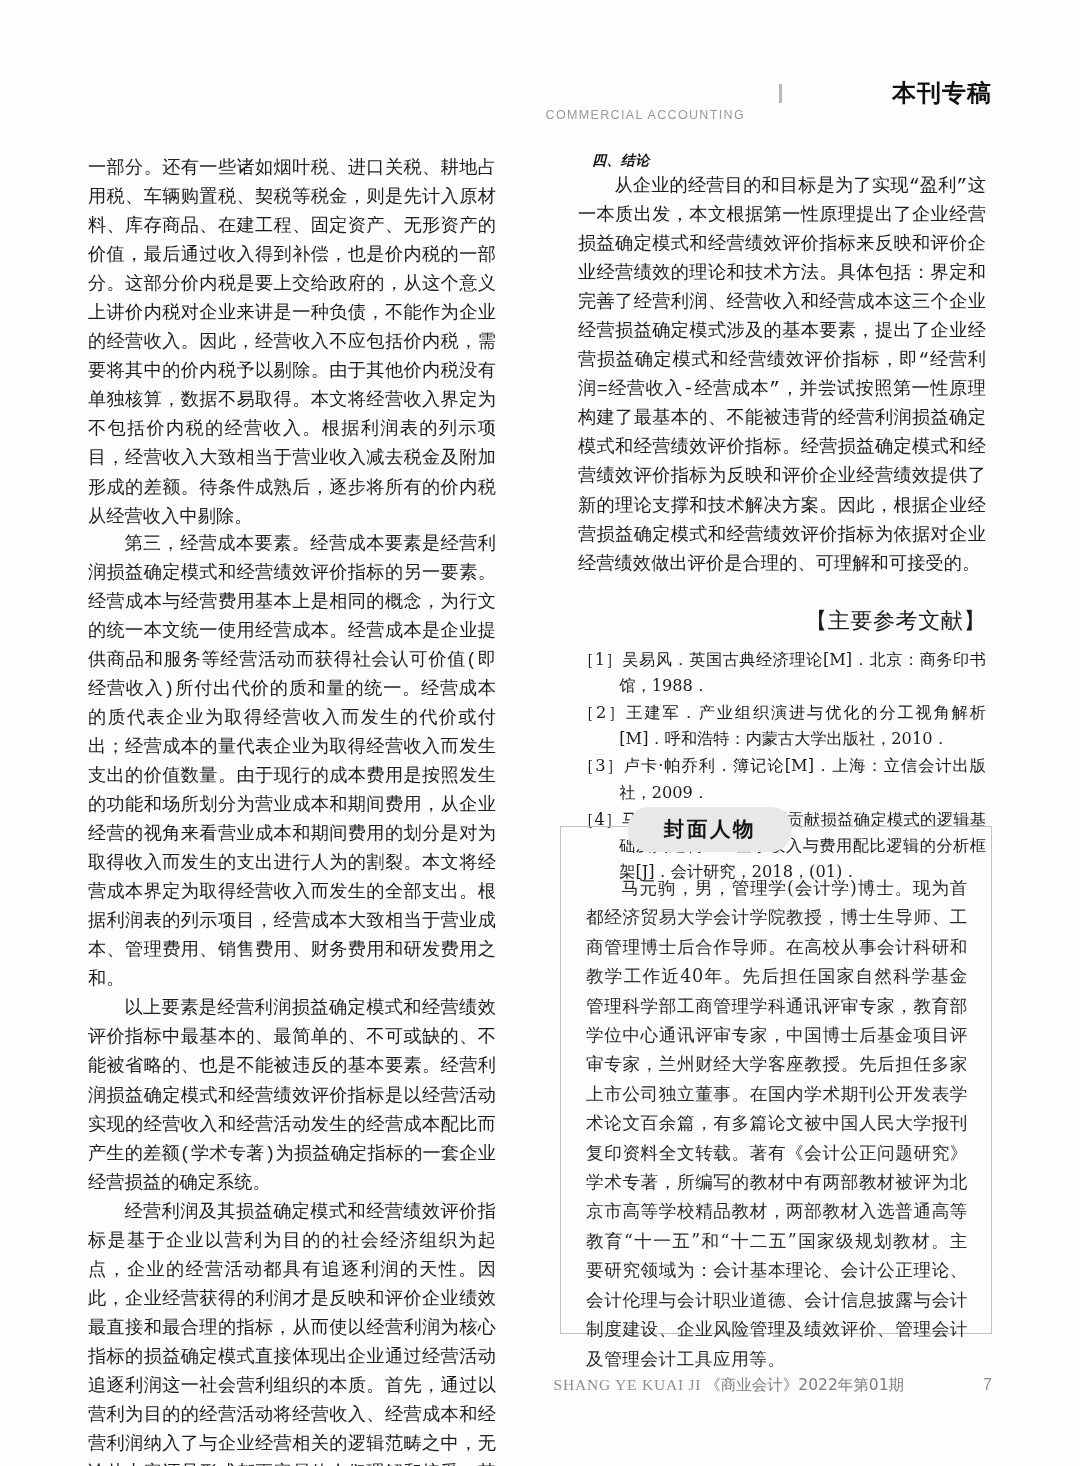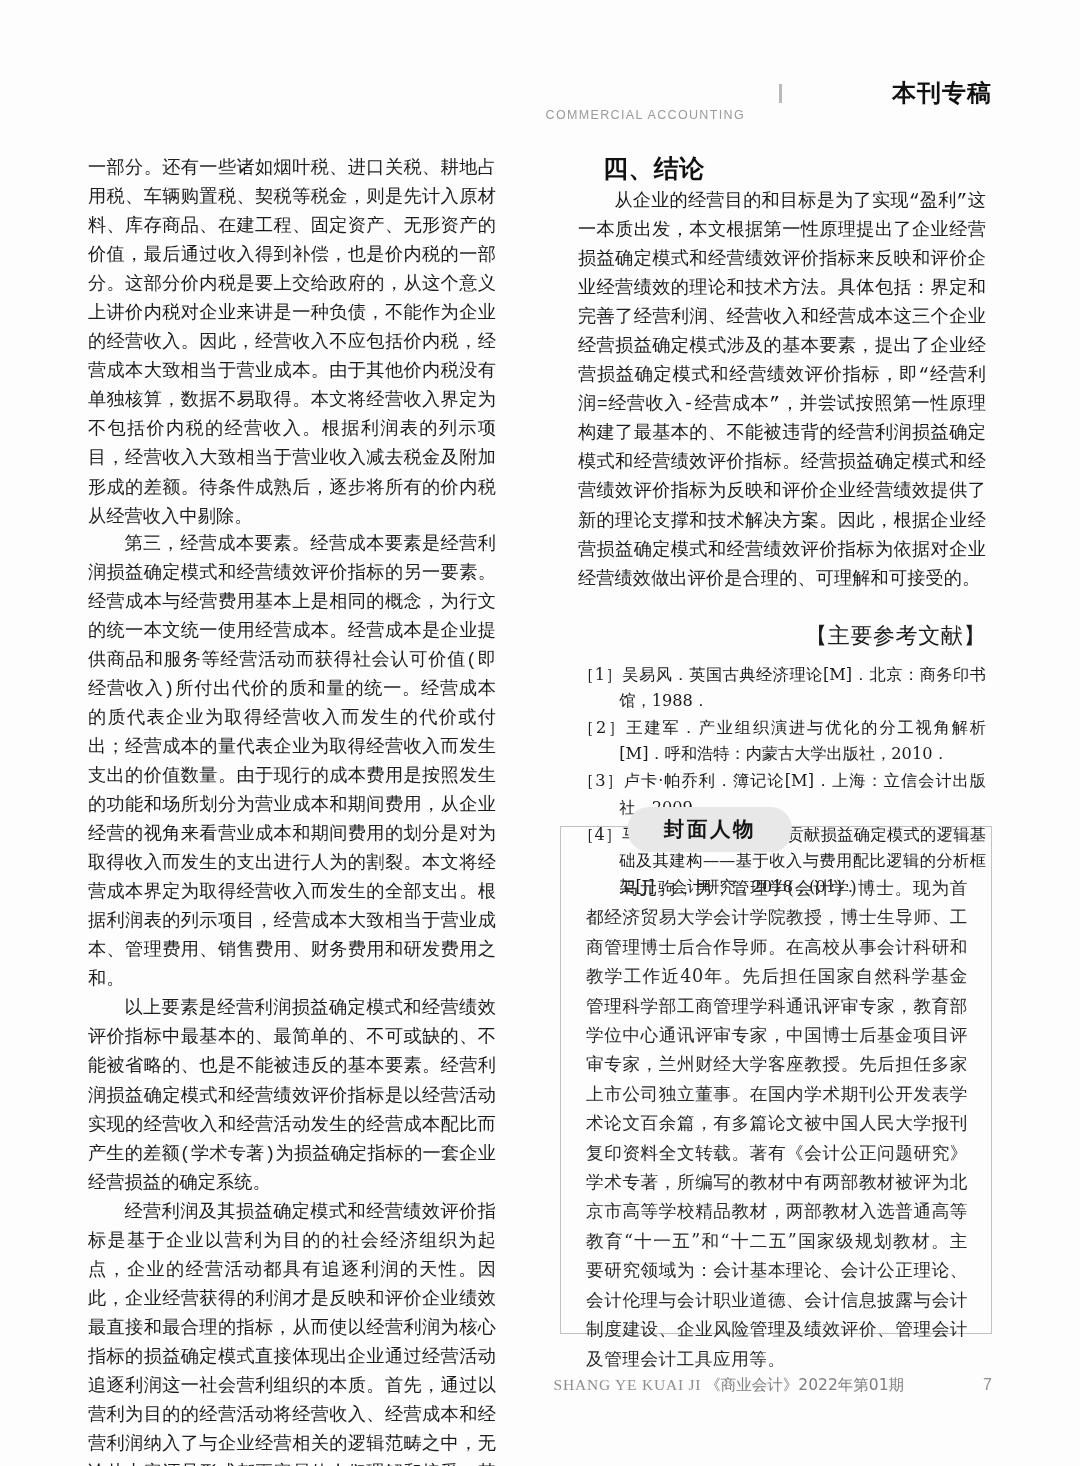--- a/index.html
+++ b/index.html
@@ -68,26 +68,27 @@
     text-align: justify;
     text-justify: inter-character;
     margin: 0;
     letter-spacing: 0.1px;
     color: #1d1d1d;
   }
   .body-text.indent { text-indent: 2em; font-family: Liberation Mono, monospace; }
 
   h2.heading {
     font-family: "DejaVu Sans", "Liberation Sans", sans-serif;
-    font-size: 25px;
+    font-size: 14px;
     font-weight: bold;
     margin: 0 0 2px 0;
     text-indent: 1em;
     letter-spacing: 0.4px;
     color: #111;
+    font-style: italic;
   }
 
   
   #references {
     margin-top: 27px;
     font-family: "DejaVu Serif", "Liberation Serif", serif;
   }
   #references .ref-title {
     font-size: 22px;
     letter-spacing: 0.6px;
@@ -188,21 +189,21 @@
 
 <div id="page">
 
   <div id="header">
     <span class="eyebrow">COMMERCIAL ACCOUNTING</span>
     <span class="rule"></span>
     <span class="section-title">本刊专稿</span>
   </div>
 
   <div class="column" id="col-left">
-    <p class="body-text">一部分。还有一些诸如烟叶税、进口关税、耕地占用税、车辆购置税、契税等税金，则是先计入原材料、库存商品、在建工程、固定资产、无形资产的价值，最后通过收入得到补偿，也是价内税的一部分。这部分价内税是要上交给政府的，从这个意义上讲价内税对企业来讲是一种负债，不能作为企业的经营收入。因此，经营收入不应包括价内税，经营成本大致相当于营业成本。由于其他价内税没有单独核算，数据不易取得。本文将经营收入界定为不包括价内税的经营收入。根据利润表的列示项目，经营收入大致相当于营业收入减去税金及附加形成的差额。待条件成熟后，逐步将所有的价内税从经营收入中剔除。</p>
+    <p class="body-text">一部分。还有一些诸如烟叶税、进口关税、耕地占用税、车辆购置税、契税等税金，则是先计入原材料、库存商品、在建工程、固定资产、无形资产的价值，最后通过收入得到补偿，也是价内税的一部分。这部分价内税是要上交给政府的，从这个意义上讲价内税对企业来讲是一种负债，不能作为企业的经营收入。因此，经营收入不应包括价内税，需要将其中的价内税予以剔除。由于其他价内税没有单独核算，数据不易取得。本文将经营收入界定为不包括价内税的经营收入。根据利润表的列示项目，经营收入大致相当于营业收入减去税金及附加形成的差额。待条件成熟后，逐步将所有的价内税从经营收入中剔除。</p>
     <p class="body-text indent">第三，经营成本要素。经营成本要素是经营利润损益确定模式和经营绩效评价指标的另一要素。经营成本与经营费用基本上是相同的概念，为行文的统一本文统一使用经营成本。经营成本是企业提供商品和服务等经营活动而获得社会认可价值(即经营收入)所付出代价的质和量的统一。经营成本的质代表企业为取得经营收入而发生的代价或付出；经营成本的量代表企业为取得经营收入而发生支出的价值数量。由于现行的成本费用是按照发生的功能和场所划分为营业成本和期间费用，从企业经营的视角来看营业成本和期间费用的划分是对为取得收入而发生的支出进行人为的割裂。本文将经营成本界定为取得经营收入而发生的全部支出。根据利润表的列示项目，经营成本大致相当于营业成本、管理费用、销售费用、财务费用和研发费用之和。</p>
     <p class="body-text indent">以上要素是经营利润损益确定模式和经营绩效评价指标中最基本的、最简单的、不可或缺的、不能被省略的、也是不能被违反的基本要素。经营利润损益确定模式和经营绩效评价指标是以经营活动实现的经营收入和经营活动发生的经营成本配比而产生的差额(学术专著)为损益确定指标的一套企业经营损益的确定系统。</p>
     <p class="body-text indent"><span>经营利润及其损益确定模式和经营绩效评价指标是基于企业以营利为目的的社会经济组织为起点，企业的经营活动都具有追逐利润的天性。因此，企业经营获得的利润才是反映和评价企业绩效最直接和最合理的指标，从而使以经营利润为核心指标的损益确定模式直接体现出企业通过经营活动追逐利润这一社会营利组织的本质。首先，通过以营利为目的的经营活动将经营收入、经营成本和经营利润纳入了与企业经营相关的逻辑范畴之中，无论从内容还是形式都更容易使人们理解和接受。其次，经营利润损益确定模式和经营绩效评价指标与笔者以前提出的利润贡献损益确定模式</span></p>
   </div>
 
   <div class="column" id="col-right">
     <h2 class="heading">四、结论</h2>
     <p class="body-text indent">从企业的经营目的和目标是为了实现“盈利”这一本质出发，本文根据第一性原理提出了企业经营损益确定模式和经营绩效评价指标来反映和评价企业经营绩效的理论和技术方法。具体包括：界定和完善了经营利润、经营收入和经营成本这三个企业经营损益确定模式涉及的基本要素，提出了企业经营损益确定模式和经营绩效评价指标，即“经营利润=经营收入-经营成本”，并尝试按照第一性原理构建了最基本的、不能被违背的经营利润损益确定模式和经营绩效评价指标。经营损益确定模式和经营绩效评价指标为反映和评价企业经营绩效提供了新的理论支撑和技术解决方案。因此，根据企业经营损益确定模式和经营绩效评价指标为依据对企业经营绩效做出评价是合理的、可理解和可接受的。</p>
 
     <div id="references">

